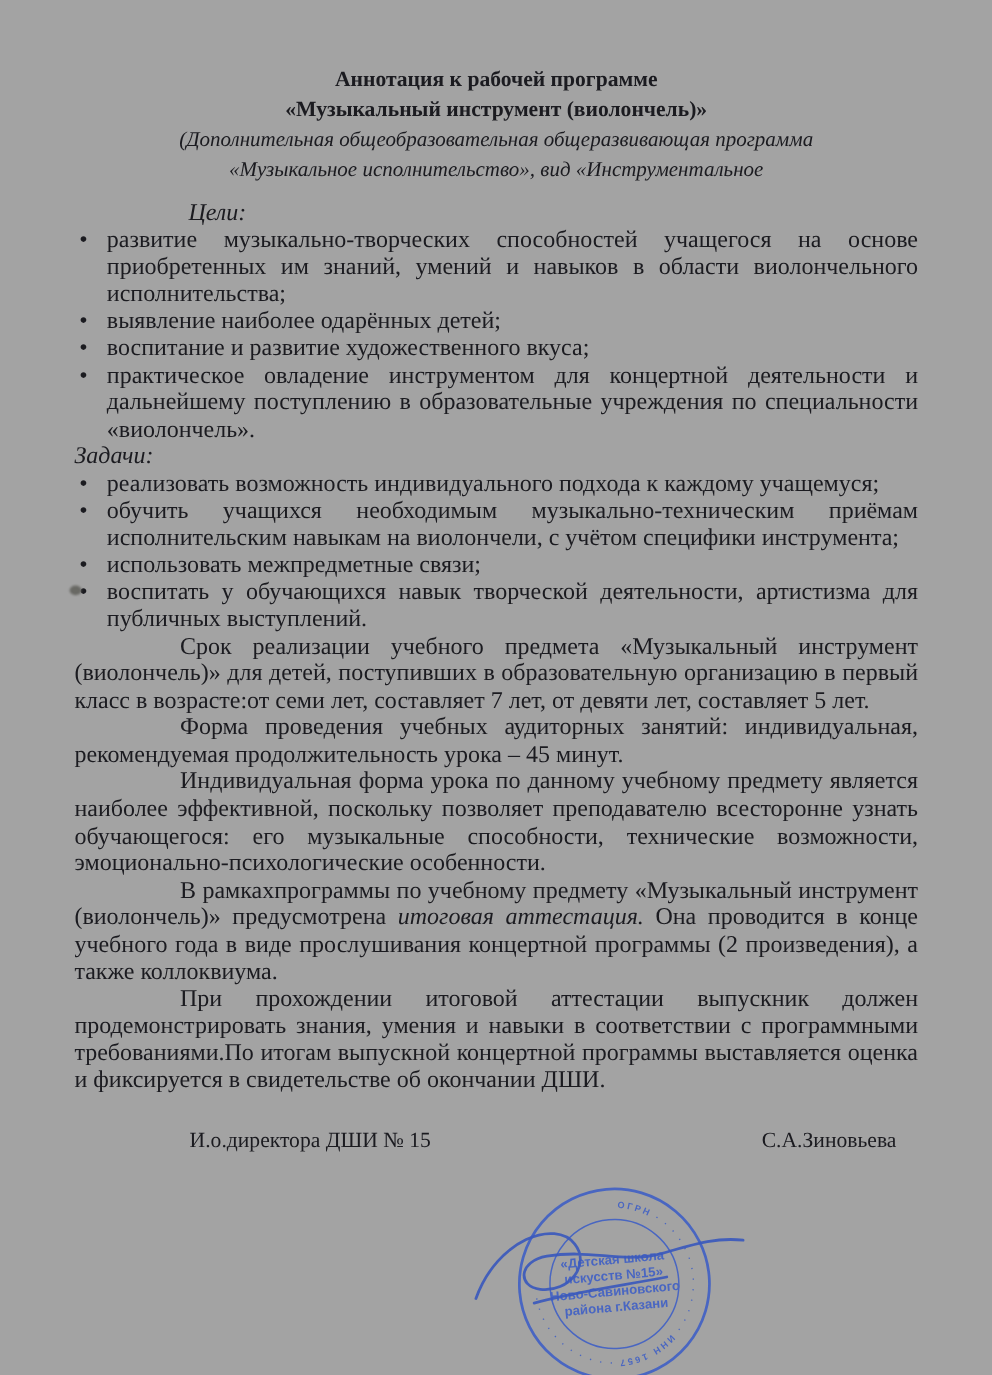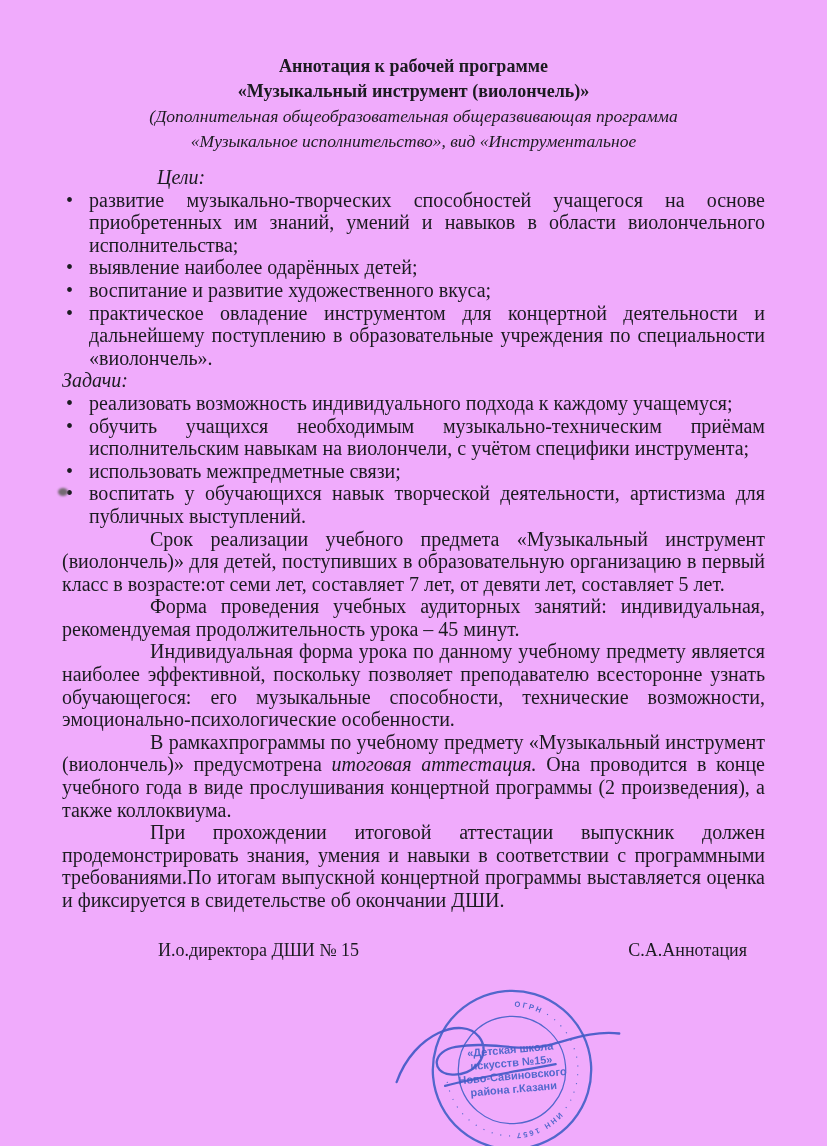--- a/index.html
+++ b/index.html
@@ -1,21 +1,21 @@
 <!DOCTYPE html>
 <html lang="ru"><head>
 <meta charset="utf-8">
 <style>
   html,body{margin:0;padding:0;}
   body{background:#e8e8e6;}
   .page{
     position:relative;
     width:827px;height:1146px;
     margin:0 auto;
-    background:#f0abfc;
+    background:#a3a3a3;
     box-sizing:border-box;
     padding:54px 62px 0 62px;
     font-family:"Liberation Serif","DejaVu Serif",serif;
     color:#1b1b20;
     overflow:hidden;
   }
   .title-block{text-align:center;font-weight:bold;font-size:18px;line-height:25px;}
   .subtitle-block{text-align:center;font-style:italic;font-size:17.5px;line-height:25px;font-weight:normal;}
   .body-text{margin-top:12px;font-size:20px;line-height:22.6px;text-align:justify;}
   .para{margin:0;text-indent:88px;text-align:justify;}
@@ -76,21 +76,21 @@
     <p class="para">Срок реализации учебного предмета «Музыкальный инструмент (виолончель)» для детей, поступивших в образовательную организацию в первый класс в возрасте:от семи лет, составляет 7 лет, от девяти лет, составляет 5 лет.</p>
     <p class="para">Форма проведения учебных аудиторных занятий: индивидуальная, рекомендуемая продолжительность урока – 45 минут.</p>
     <p class="para">Индивидуальная форма урока по данному учебному предмету является наиболее эффективной, поскольку позволяет преподавателю всесторонне узнать обучающегося: его музыкальные способности, технические возможности, эмоционально-психологические особенности.</p>
     <p class="para"><span>В рамкахпрограммы по учебному предмету «Музыкальный инструмент (виолончель)» предусмотрена </span><em>итоговая аттестация.</em><span> Она проводится в конце учебного года в виде прослушивания концертной программы (2 произведения), а также коллоквиума.</span></p>
     <p class="para">При прохождении итоговой аттестации выпускник должен продемонстрировать знания, умения и навыки в соответствии с программными требованиями.По итогам выпускной концертной программы выставляется оценка и фиксируется в свидетельстве об окончании ДШИ.</p>
 
   </div>
 
   <div class="sig-row">
     <span>И.о.директора ДШИ № 15</span>
-    <span>С.А.Аннотация</span>
+    <span>С.А.Зиновьева</span>
   </div>
 
   <div class="artifact"></div>
 
   <div class="stamp">
     <svg viewBox="0 0 200 200" width="176" height="176">
       <defs>
         <path id="ringPath" d="M 100,28 A 72,72 0 1 1 99.99,28" fill="none"></path>
       </defs>
       <circle class="stamp-stroke-outer" cx="100" cy="100" r="90"></circle>

